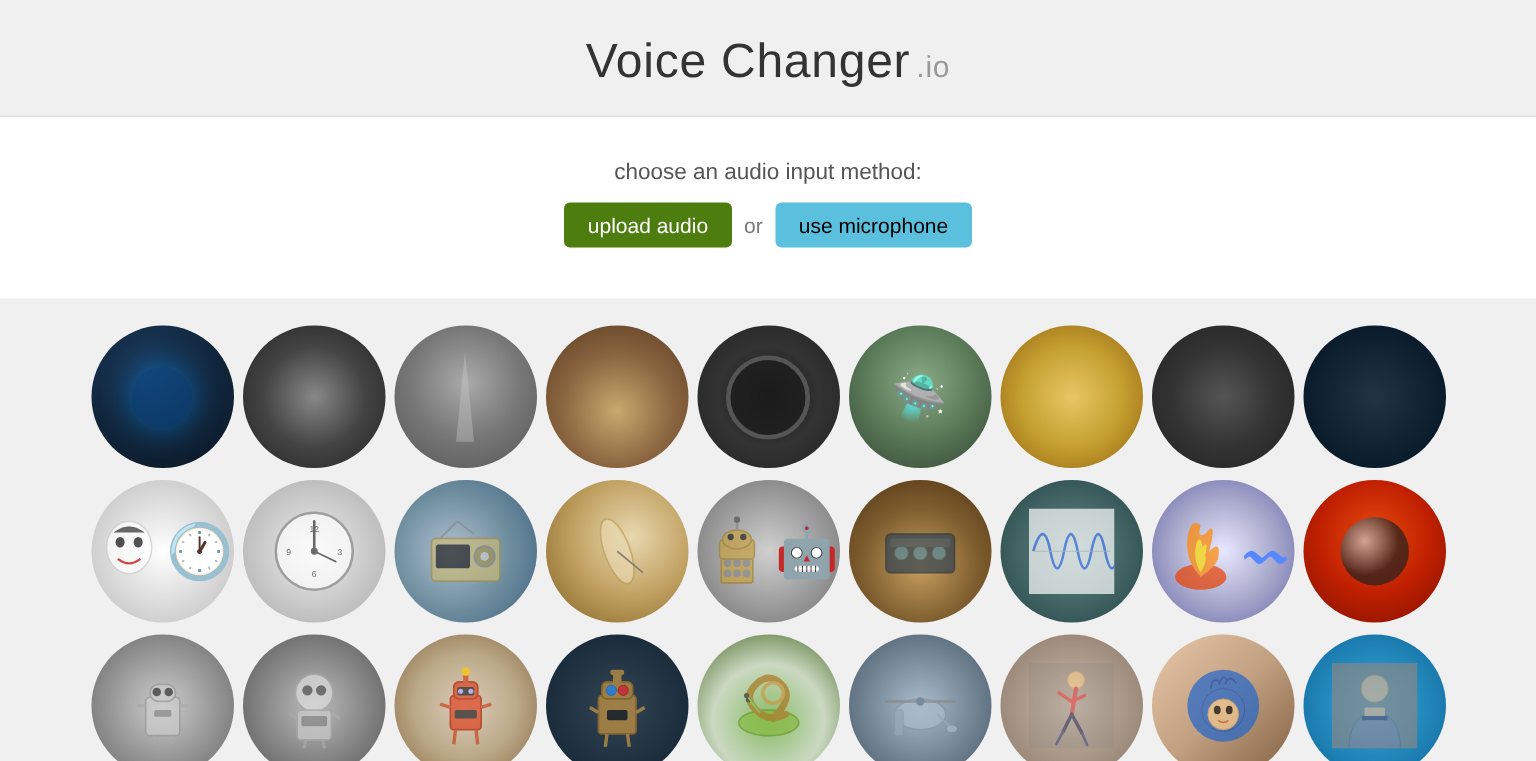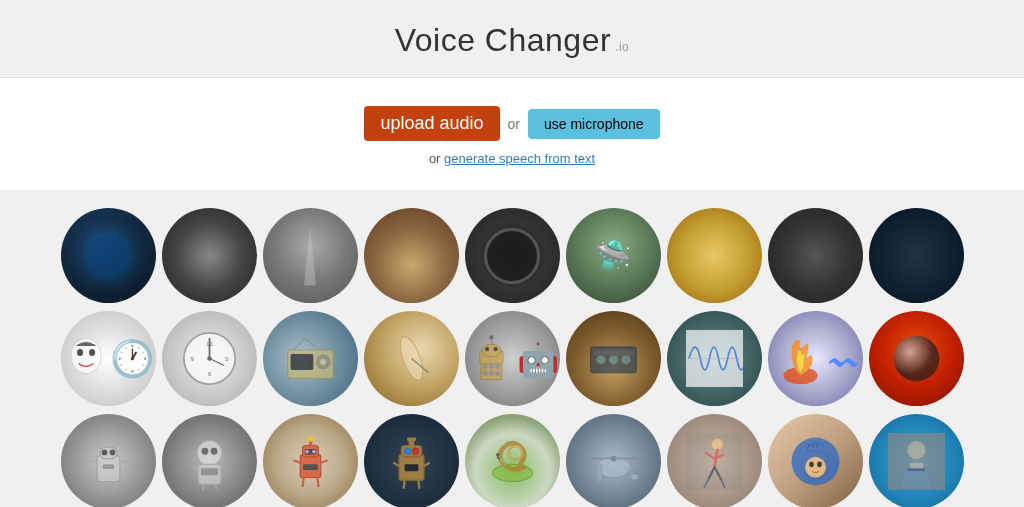--- a/index.html
+++ b/index.html
@@ -17,21 +17,21 @@
       padding: 22px 0 18px 0;
       border-bottom: 1px solid #ddd;
     }
     .header h1 {
       font-size: 32px;
       font-weight: 400;
       color: #333;
       letter-spacing: 0.5px;
     }
     .header h1 span.dot-io {
-      font-size: 12px;
+      font-size: 20px;
       color: #999;
       font-weight: 300;
       margin-left: 4px;
     }
 
     
     .input-method-section {
       background: #fff;
       text-align: center;
       padding: 28px 0 24px 0;
@@ -42,26 +42,26 @@
       margin-bottom: 12px;
     }
     .button-row {
       display: flex;
       align-items: center;
       justify-content: center;
       gap: 8px;
       margin-bottom: 10px;
     }
     .btn-upload {
-      background: #c2410c;
+      background: #4d7c0f;
       color: #fff;
       border: none;
       border-radius: 4px;
       padding: 7px 16px;
-      font-size: 18px;
+      font-size: 14px;
       cursor: pointer;
       font-weight: 500;
     }
     .btn-mic {
       background: #5bc0de;
       color: #000000;
       border: none;
       border-radius: 4px;
       padding: 7px 16px;
       font-size: 14px;
@@ -158,27 +158,25 @@
 </head>
 <body>
 
 <div class="header">
   <h1>
     <span>Voice Changer</span><span class="dot-io">.io</span>
   </h1>
 </div>
 
 <div class="input-method-section">
+  <div class="input-method-label">choose an audio input method:</div>
   <div class="button-row">
     <button class="btn-upload">upload audio</button>
     <span class="or-text">or</span>
     <button class="btn-mic">use microphone</button>
-  </div>
-  <div class="tts-link-row">
-    <span>or </span><a class="tts-link">generate speech from text</a>
   </div>
 </div>
 
 <div class="voices-section">
 
   <div class="circles-row">
     <div class="voice-circle vc-1">
       
     </div>
     <div class="voice-circle vc-2">

